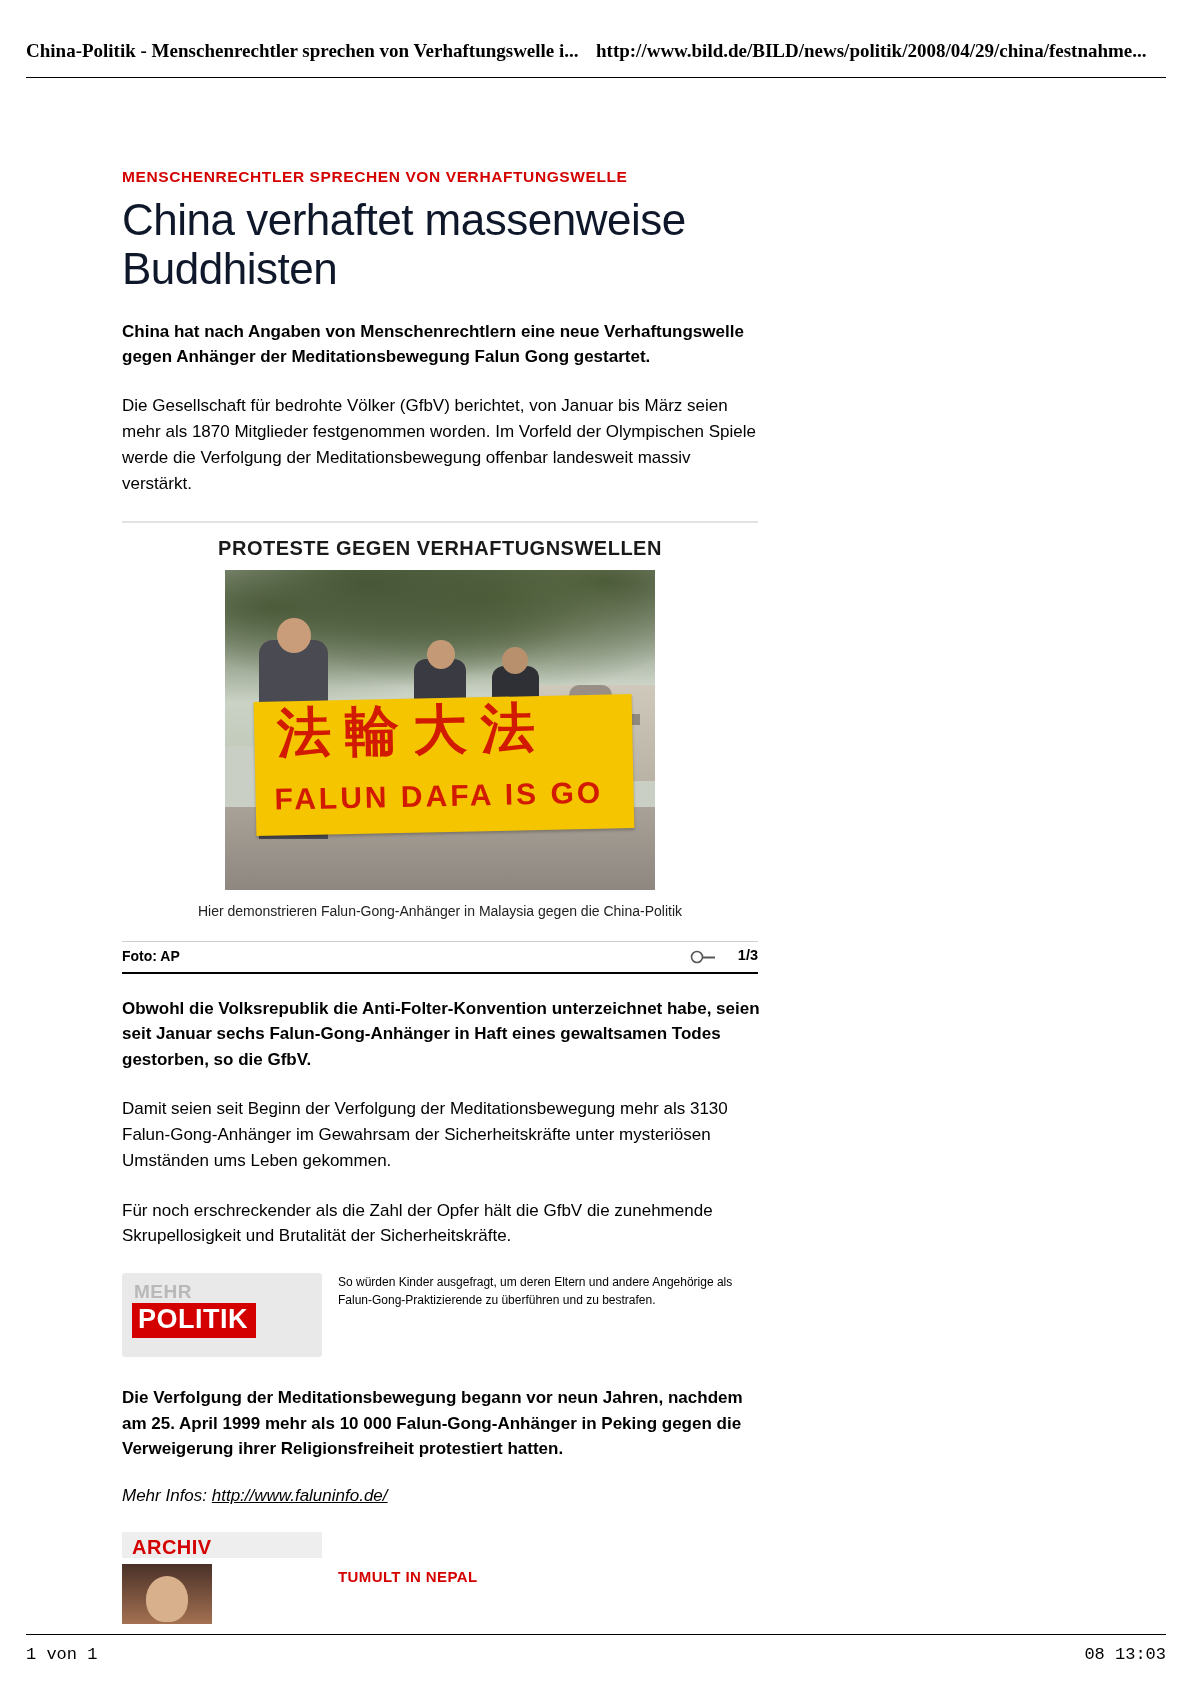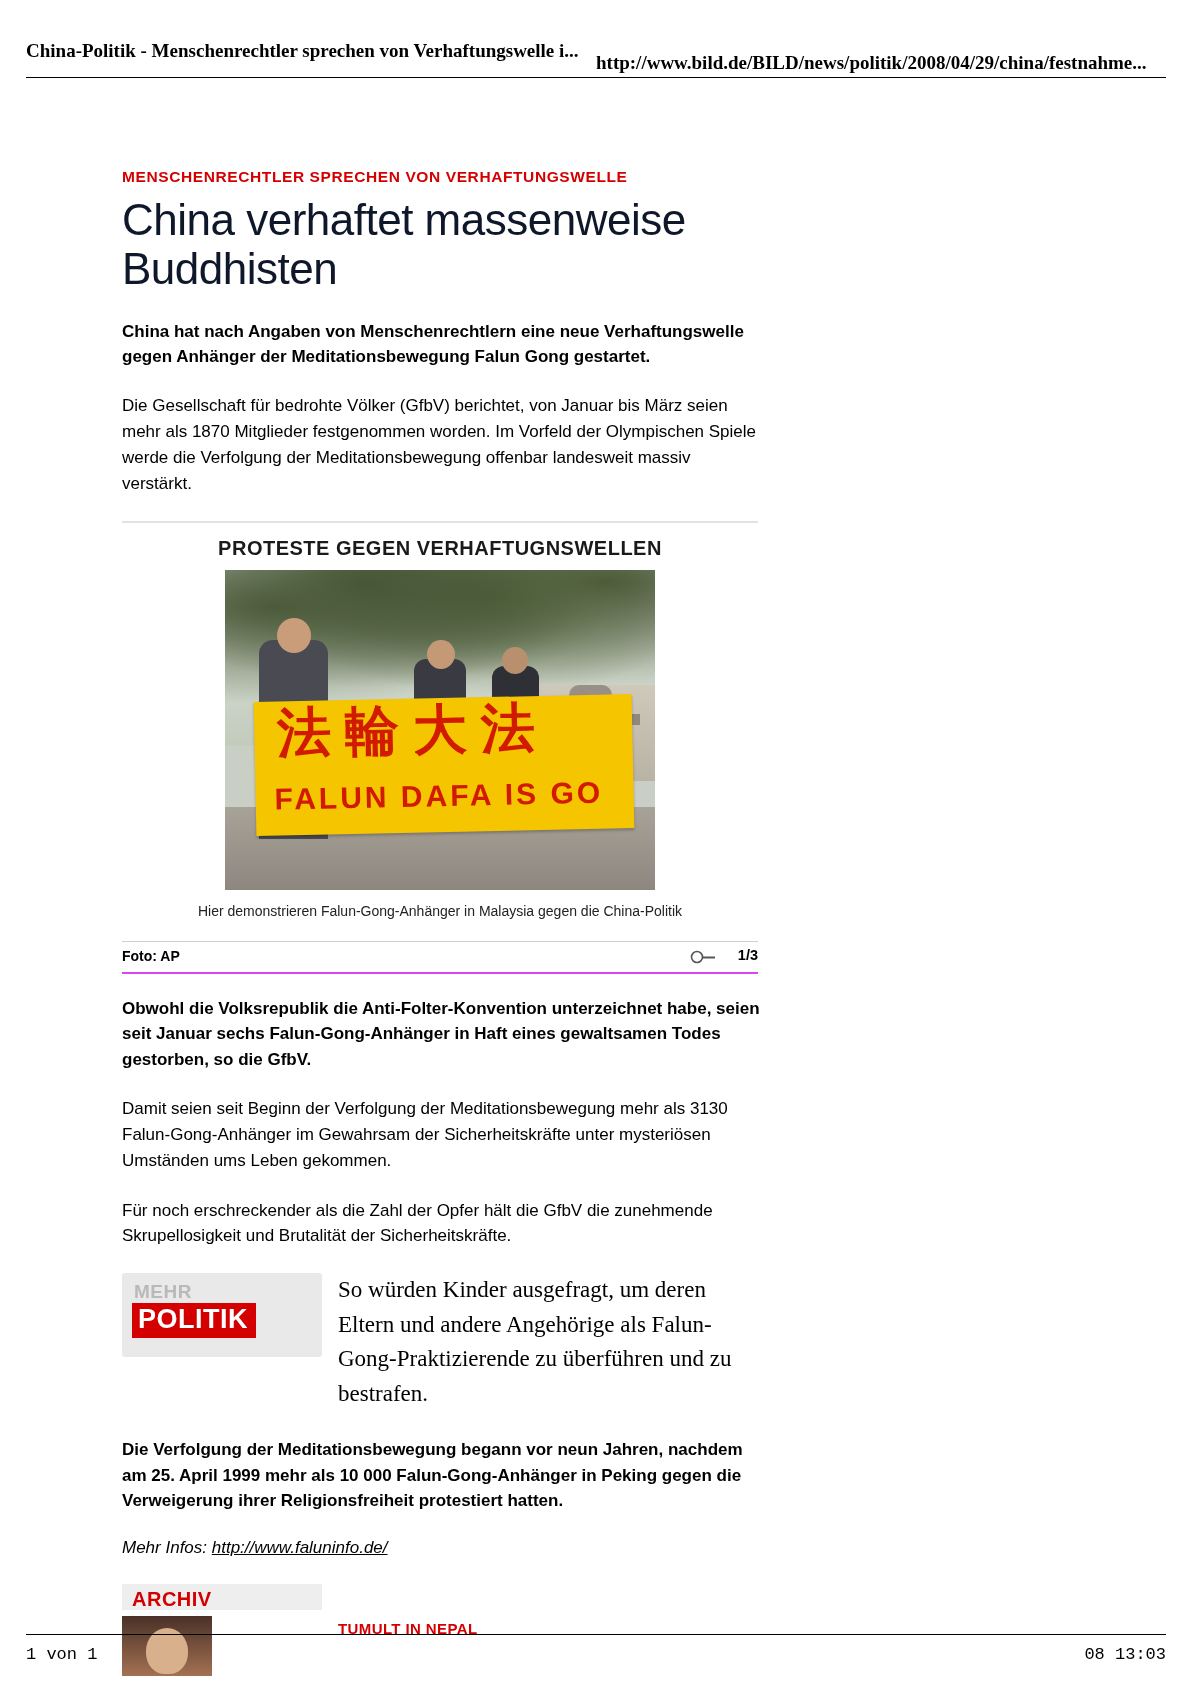--- a/index.html
+++ b/index.html
@@ -30,21 +30,21 @@
   }
   .print-header .ph-title {
     position: absolute;
     left: 0;
     top: 0;
     white-space: nowrap;
   }
   .print-header .ph-url {
     position: absolute;
     left: 570px;
-    top: 12px;
+    top: 0;
     white-space: nowrap;
   }
   .header-rule {
     position: absolute;
     top: 77px;
     left: 26px;
     width: 1140px;
     height: 1px;
     background: #000;
   }
@@ -192,21 +192,21 @@
   }
   .photo-caption-bottom {
     text-align: center;
     font-size: 14px;
     line-height: 1.35;
     color: #222;
     padding: 12px 60px 10px 60px;
   }
   .photo-footer {
     border-top: 1px solid #cfcfcf;
-    border-bottom: 2px solid #d946ef;
+    border-bottom: 2px solid #000000;
     height: 30px;
     position: relative;
     margin-top: 10px;
   }
   .photo-footer .foto-credit {
     position: absolute;
     left: 0;
     top: 6px;
     font-size: 14px;
     font-weight: bold;
@@ -256,23 +256,22 @@
     top: 30px;
     background: #d40000;
     color: #fff;
     font-size: 27px;
     font-weight: bold;
     letter-spacing: 0.5px;
     padding: 1px 8px 3px 6px;
   }
   .mehr-text {
     margin-left: 216px;
-    font-size: 23px;
+    font-size: 12px;
     line-height: 1.5;
-    font-family: Liberation Serif, serif;
   }
 
   p.more-info {
     font-size: 17px;
     font-style: italic;
     margin: 0 0 26px 0;
   }
   p.more-info a {
     color: #000;
     text-decoration: underline;

